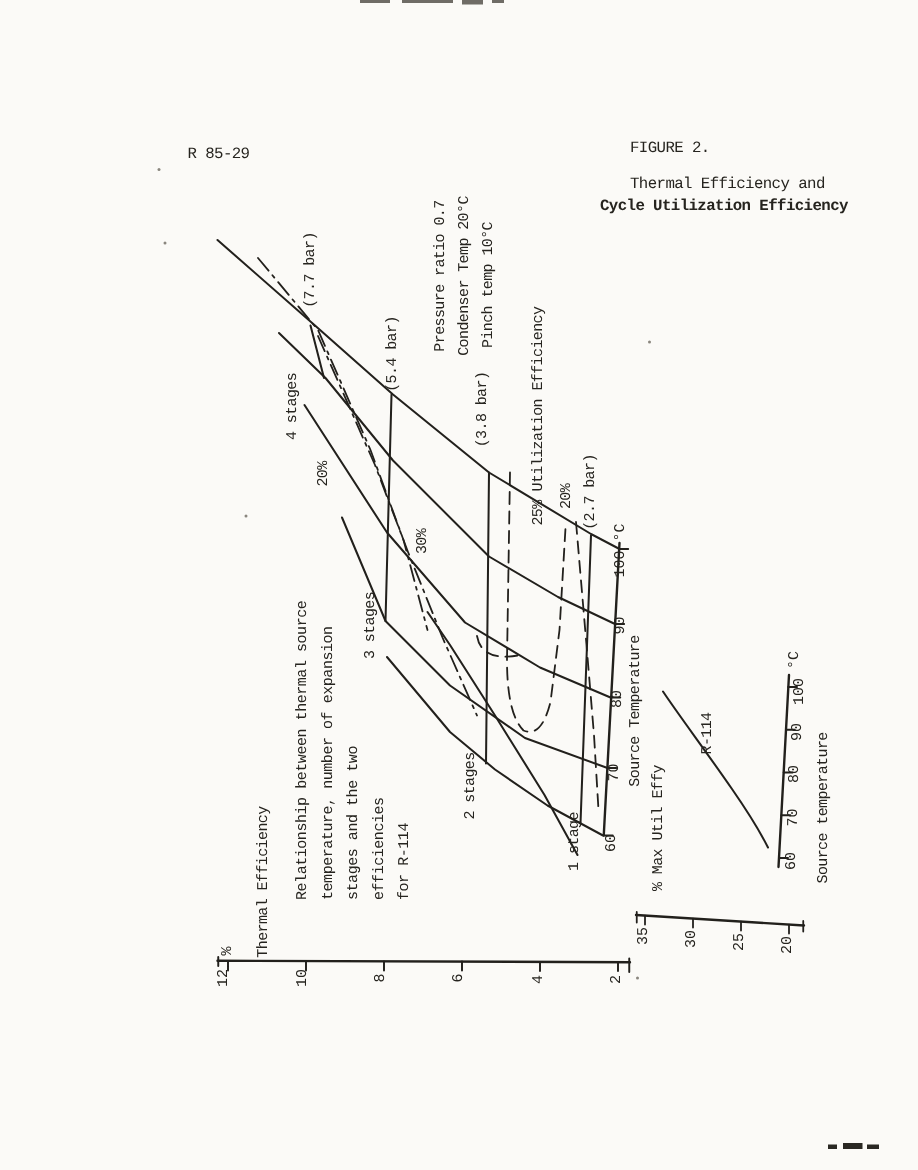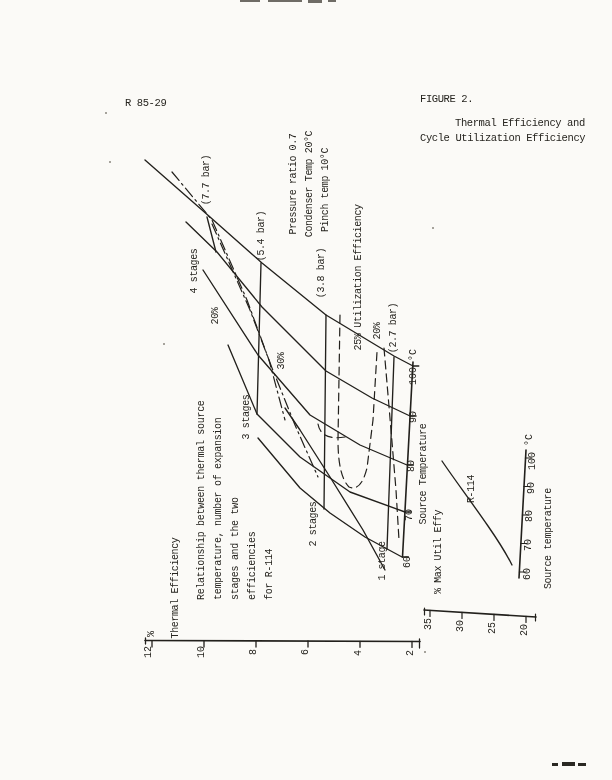--- a/index.html
+++ b/index.html
@@ -40,22 +40,22 @@
   <div class="artifact dark" style="left:578px;top:763px;width:8px;height:3px;"></div>
 
   <div class="dot" style="left:105px;top:112px;"></div>
   <div class="dot" style="left:109px;top:161px;"></div>
   <div class="dot" style="left:432px;top:227px;"></div>
   <div class="dot" style="left:424px;top:651px;"></div>
   <div class="dot" style="left:163px;top:343px;"></div>
 
   <div class="typed" style="left:125px;top:97px;">R 85-29</div>
   <div class="typed" style="left:420px;top:93px;">FIGURE 2.</div>
-  <div class="typed" style="left:420px;top:117px;margin-left:35px;">Thermal Efficiency and</div>
-  <div class="typed" style="left:420px;top:132px;">Cycle Utilization Efficiency</div>
+  <div class="typed" style="left:420px;top:117px;">Thermal Efficiency and</div>
+  <div class="typed" style="left:400px;top:132px;font-weight:bold;">Cycle Utilization Efficiency</div>
 
   <svg width="612" height="780" viewBox="0 0 612 780">
 
     <path class="ink ax" d="M402.5,557 L413,362"></path>
     <path class="ink" stroke-width="1.3" d="M402.5,557 h6 M404.9,512 h6 M407.5,465 h6 M410.1,416 h6 M412.8,366 h6"></path>
 
     <path class="ink ax" d="M145,640.5 L420,641.5"></path>
     <path class="ink" stroke-width="1.3" d="M152,641 v6 M204,641 v6 M256,641 v6 M308,641 v6 M360,641.3 v6 M412,641.4 v6 M419.5,639 v9 M145.5,638 v6"></path>
 
     <path class="ink cv" d="M145,160 L210,217 L262,263 L326,315 L394,356 L413,366"></path>

